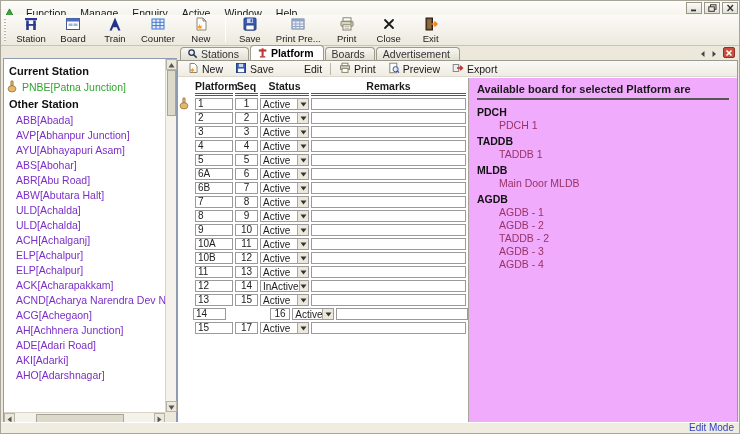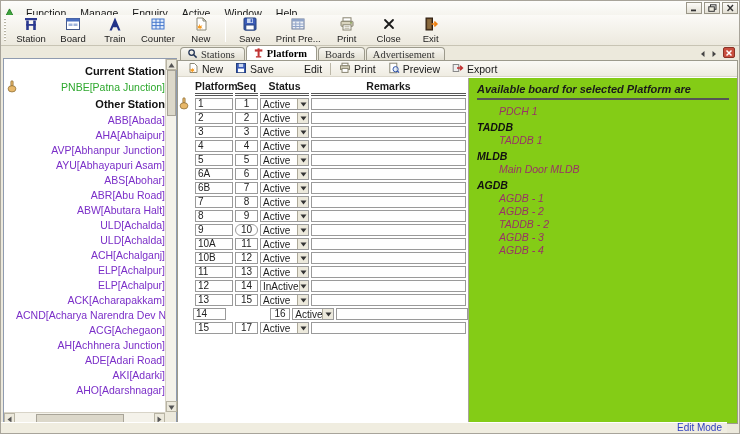--- a/index.html
+++ b/index.html
@@ -24,38 +24,38 @@
     display:flex;align-items:center;padding-left:2px;}
   .grip{width:5px;height:24px;margin-right:2px;
     background:repeating-linear-gradient(#FFF 0 1px,#B8B4A4 1px 2px,transparent 2px 3px);
     background-size:2px 3px;background-repeat:repeat-y;background-position:1px 0;}
   .tbtn{min-width:42px;height:29px;display:flex;flex-direction:column;align-items:center;
     justify-content:center;gap:0;padding:0 4px;border:1px solid transparent;}
   .tbtn .tlabel{font-size:9.5px;line-height:10px;color:#222;white-space:nowrap;}
   .tsep{width:1px;height:24px;background:#C4C0B0;border-right:1px solid #FFF;margin:0 3px;}
   
   .left-panel{position:absolute;left:2px;top:57px;width:174px;height:366px;
-    background:#FFF;border:1px solid #8F9BB0;text-align:right;}
+    background:#FFF;border:1px solid #8F9BB0;}
   .lp-content{position:absolute;left:0;top:0;right:11px;bottom:11px;overflow:hidden;padding-top:3px;}
   .lp-header{font-weight:bold;font-size:11px;padding:3px 0 3px 5px;color:#111;}
   .lp-current{position:relative;padding:1px 0 2px 18px;color:#2EA82E;font-size:10.5px;}
   .lp-current .hand{position:absolute;left:2px;top:0;}
   .lp-item{padding-left:12px;line-height:15px;font-size:10.5px;color:#7B2FC8;white-space:nowrap;}
   .vscroll{position:absolute;top:0;right:0;width:11px;bottom:11px;background:#F4F2EA;border-left:1px solid #D8D4C8;}
   .hscroll{position:absolute;left:0;right:11px;bottom:0;height:11px;background:#F4F2EA;border-top:1px solid #D8D4C8;}
   .sb-btn{position:absolute;width:11px;height:11px;background:#ECE9DC;border:1px solid #B8B4A4;
     display:flex;align-items:center;justify-content:center;}
   .sb-thumb{position:absolute;background:#DCD8CA;border:1px solid #A8A498;}
   .sb-corner{position:absolute;right:0;bottom:0;width:11px;height:11px;background:#ECE9DC;}
   
   .tab-area{position:absolute;left:176px;top:44px;width:561px;height:379px;}
   .tab-strip{position:absolute;left:0;top:0;right:0;height:15px;display:flex;align-items:flex-end;padding-left:3px;}
   .tab{height:13px;display:flex;align-items:center;gap:3px;padding:0 9px 0 6px;
     background:linear-gradient(#F8F7F2,#E2DFD2);border:1px solid #9C9A8C;border-bottom:none;
-    border-radius:4px 4px 0 0;margin-right:1px;font-size:10.5px;color:#333;font-family:Liberation Serif, serif;}
+    border-radius:4px 4px 0 0;margin-right:1px;font-size:10.5px;color:#333;}
   .tab.active{background:#FFF;font-weight:bold;height:15px;color:#000;position:relative;z-index:3;}
   .tab-nav{position:absolute;right:20px;top:3px;display:flex;gap:3px;}
   .tab-nav .nav-btn{display:inline-flex;}
   .tab-close{position:absolute;right:3px;top:2px;width:12px;height:11px;background:#C94F3F;
     border:1px solid #8A3327;border-radius:2px;display:flex;align-items:center;justify-content:center;}
   .tab-content{position:absolute;left:0;top:15px;right:0;bottom:0;background:#FFF;border:1px solid #9C9A8C;}
   .inner-toolbar{height:16px;border-bottom:1px solid #DCD8CC;display:flex;align-items:center;
     padding-left:3px;background:linear-gradient(#FAF9F5,#EFECE2);font-size:10.5px;}
   .itbtn{display:flex;align-items:center;gap:3px;padding:1px 5px;border:1px solid transparent;}
   .isep{width:1px;height:12px;background:#BBB7A8;margin:0 2px;}
@@ -67,26 +67,26 @@
   .hcell{height:16px;font-weight:bold;font-size:10.5px;text-align:center;border-bottom:3px double #555;line-height:13px;}
   .col-platform{width:38px}.col-seq{width:23px}.col-status{width:49px}.col-remarks{width:155px}
   .grid-row{display:flex;gap:2px;margin-top:2px;}
   .cell{height:12px;border:1px solid #9A9A9A;background:#FFF;font-size:10px;line-height:10px;padding:0 2px;color:#222;}
   .sel{width:13px;height:12px;position:relative;}
   .sel .hand{position:absolute;left:-2px;top:-1px;}
   .status-cell{display:flex;justify-content:space-between;align-items:stretch;padding:0;}
   .status-label{padding:1px 0 0 2px;}
   .dd{width:11px;background:#ECE9DC;border-left:1px solid #ACA899;display:flex;align-items:center;justify-content:center;}
   
-  .board-pane{flex:1;border-left:1px solid #A8A49A;padding:5px 8px;background:#84cc16;overflow:hidden;font-style:italic;}
+  .board-pane{flex:1;border-left:1px solid #A8A49A;padding:5px 8px;background:#f0abfc;overflow:hidden;}
   .bp-title{font-weight:bold;font-size:11px;border-bottom:2px solid #555;padding-bottom:3px;margin-bottom:5px;}
   .bp-group-name{font-weight:bold;font-size:10.5px;margin-top:2px;line-height:14px;color:#111;}
   .bp-item{color:#993366;padding-left:22px;line-height:13px;font-size:10.5px;}
   
-  .statusbar{position:absolute;left:0;right:12px;bottom:0;height:11px;background:#F0EDE0;
+  .statusbar{position:absolute;left:0;right:0;bottom:0;height:11px;background:#F0EDE0;
     border-top:1px solid #FFF;text-align:right;padding-right:5px;font-size:10px;line-height:10px;color:#2E3FBF;}
 </style>
 </head>
 <body>
 
 <div class="window">
 
   <div class="menubar">
     <span class="app-icon">
         <svg viewBox="0 0 12 12" width="11" height="11">
@@ -214,21 +214,20 @@
       <div class="lp-current">
         <span class="hand"><svg viewBox="0 0 12 14" width="12" height="13">
               <rect x="4.8" y="0.8" width="2.4" height="6" rx="1.2" fill="#E8B86A" stroke="#8A6A30" stroke-width="0.8"></rect>
               <ellipse cx="6" cy="9.5" rx="4.2" ry="3.4" fill="#E8B86A" stroke="#8A6A30" stroke-width="0.8"></ellipse>
             </svg></span>
         <span>PNBE[Patna Junction]</span>
       </div>
       <div class="lp-header">Other Station</div>
       <div>
           <div class="lp-item">ABB[Abada]</div>
-          <div class="lp-item">AHA[Abhaipur]</div>
           <div class="lp-item">AVP[Abhanpur Junction]</div>
           <div class="lp-item">AYU[Abhayapuri Asam]</div>
           <div class="lp-item">ABS[Abohar]</div>
           <div class="lp-item">ABR[Abu Road]</div>
           <div class="lp-item">ABW[Abutara Halt]</div>
           <div class="lp-item">ULD[Achalda]</div>
           <div class="lp-item">ULD[Achalda]</div>
           <div class="lp-item">ACH[Achalganj]</div>
           <div class="lp-item">ELP[Achalpur]</div>
           <div class="lp-item">ELP[Achalpur]</div>
@@ -495,21 +494,21 @@
                     <span><svg viewBox="0 0 7 5" width="7" height="5">
                         <path d="M0.5 0.5 H6.5 L3.5 4.5 Z" fill="#333"></path>
                       </svg></span>
                   </span>
                 </div>
                 <div class="cell col-remarks"></div>
               </div>
               <div class="grid-row">
                 <div class="sel"></div>
                 <div class="cell col-platform">9</div>
-                <div class="cell col-seq" style="text-align: center; border-radius: 6px;">10</div>
+                <div class="cell col-seq" style="text-align: center;">10</div>
                 <div class="cell col-status status-cell">
                   <span class="status-label">Active</span>
                   <span class="dd">
                     <span><svg viewBox="0 0 7 5" width="7" height="5">
                         <path d="M0.5 0.5 H6.5 L3.5 4.5 Z" fill="#333"></path>
                       </svg></span>
                   </span>
                 </div>
                 <div class="cell col-remarks"></div>
               </div>
@@ -609,20 +608,21 @@
                       </svg></span>
                   </span>
                 </div>
                 <div class="cell col-remarks"></div>
               </div>
             </div>
         </div>
         <div class="board-pane">
           <div class="bp-title">Available board for selected Platform are</div>
           <div>
+              <div class="bp-group-name">PDCH</div>
               <div class="bp-item">PDCH 1</div>
               <div class="bp-group-name">TADDB</div>
               <div class="bp-item">TADDB 1</div>
               <div class="bp-group-name">MLDB</div>
               <div class="bp-item">Main Door MLDB</div>
               <div class="bp-group-name">AGDB</div>
               <div class="bp-item">AGDB - 1</div>
               <div class="bp-item">AGDB - 2</div>
               <div class="bp-item">TADDB - 2</div>
               <div class="bp-item">AGDB - 3</div>

